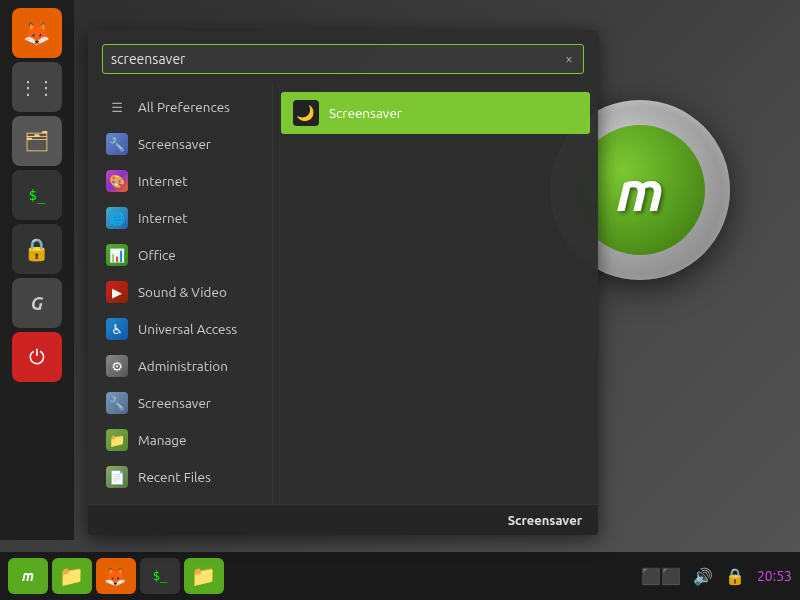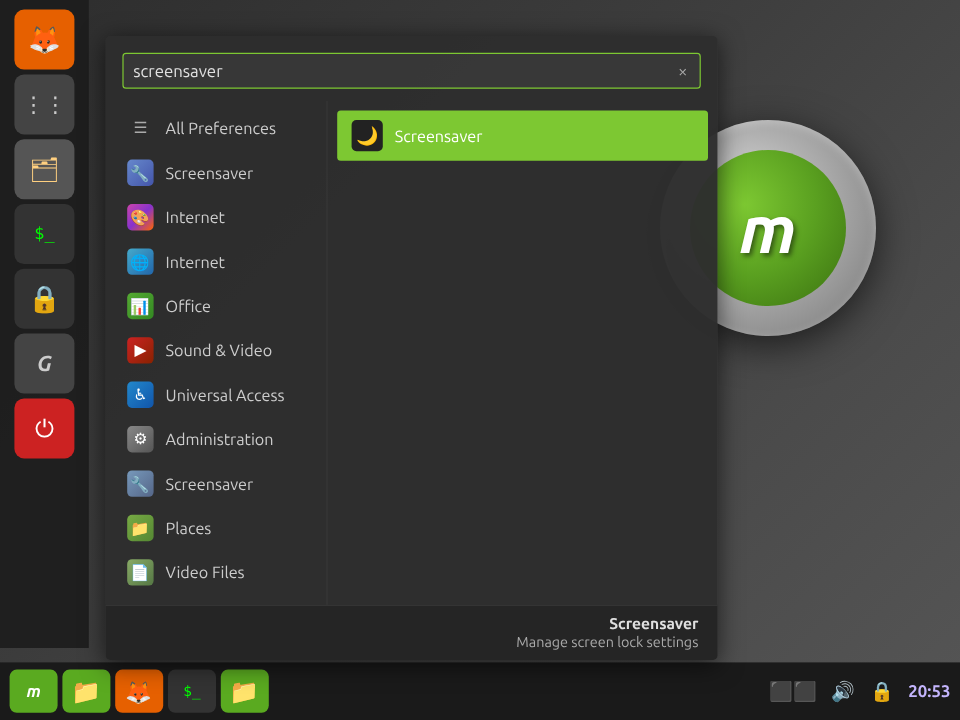--- a/index.html
+++ b/index.html
@@ -139,23 +139,23 @@
       color: #ccc;
       font-size: 13px;
     }
 
     .tray-icon {
       font-size: 16px;
       cursor: pointer;
     }
 
     .clock {
-      color: #c4b5fd;
+      color: #d946ef;
       font-size: 14px;
-      font-weight: 700;
+      font-weight: 400;
     }
 
     
     .app-menu {
       position: absolute;
       left: 88px;
       top: 30px;
       width: 510px;
       background: rgba(45,45,45,0.97);
       border-radius: 4px;
@@ -379,42 +379,41 @@
           <span>Administration</span>
         </div>
 
         <div class="category-item">
           <span class="cat-icon icon-prefs" style="color:white;">🔧</span>
           <span>Screensaver</span>
         </div>
 
         <div class="category-item">
           <span class="cat-icon icon-places" style="color:#ffd080;">📁</span>
-          <span>Places</span>
+          <span>Manage</span>
         </div>
 
         <div class="category-item">
           <span class="cat-icon icon-recent" style="color:#ddd;">📄</span>
-          <span>Video Files</span>
+          <span>Recent Files</span>
         </div>
 
       </div>
 
       <div class="apps-list">
         <div class="app-item highlighted">
           <span class="app-icon" style="background:#222; color:#aad; font-size:15px;">🌙</span>
           <span>Screensaver</span>
         </div>
       </div>
 
     </div>
 
     <div class="app-description">
       <div class="app-desc-title">Screensaver</div>
-      <div class="app-desc-subtitle">Manage screen lock settings</div>
     </div>
 
   </div>
 
   <div class="taskbar-bottom">
     <div class="taskbar-bottom-left">
       <div class="bottom-btn mint">m</div>
       <div class="bottom-btn folder">📁</div>
       <div class="bottom-btn firefox2">🦊</div>
       <div class="bottom-btn terminal2">$_</div>

